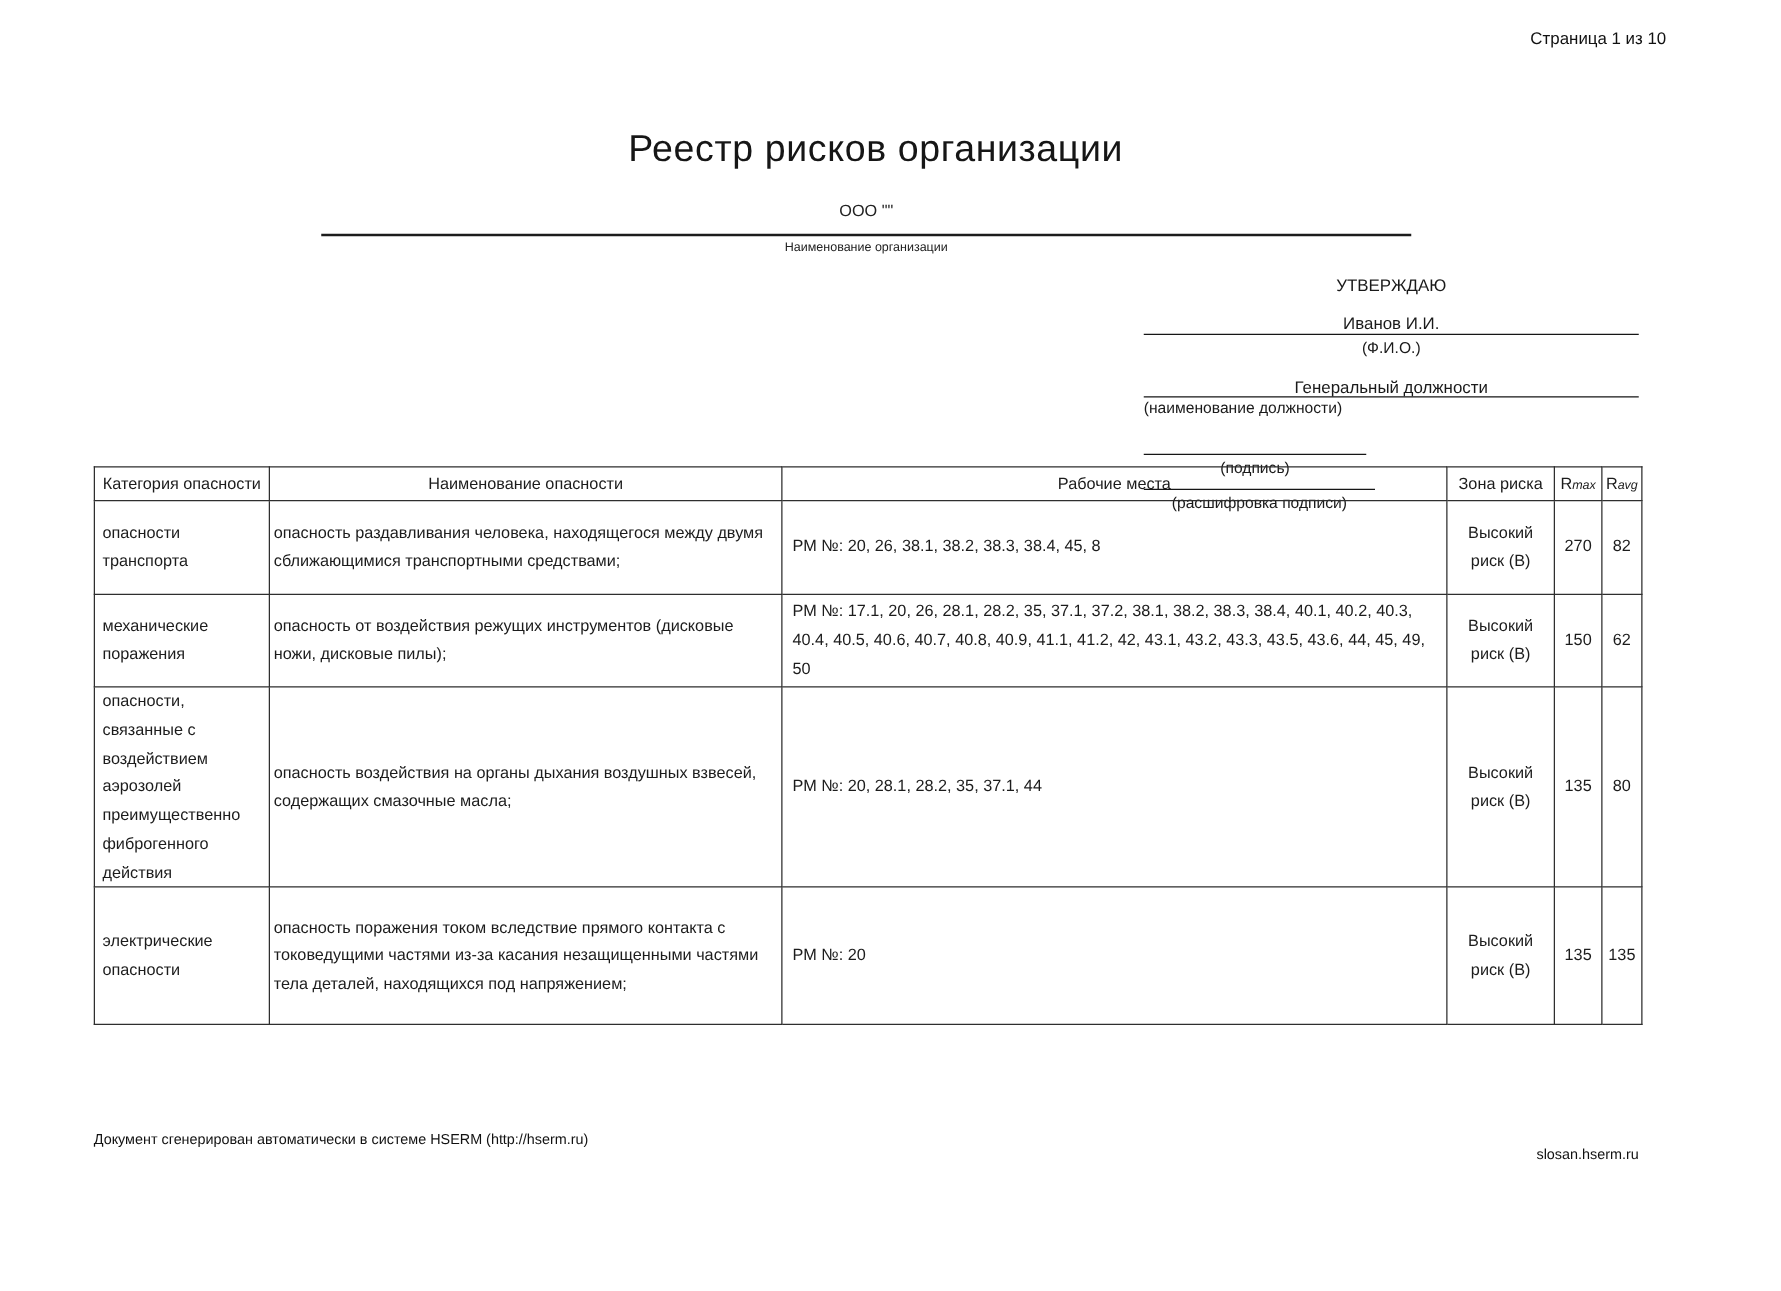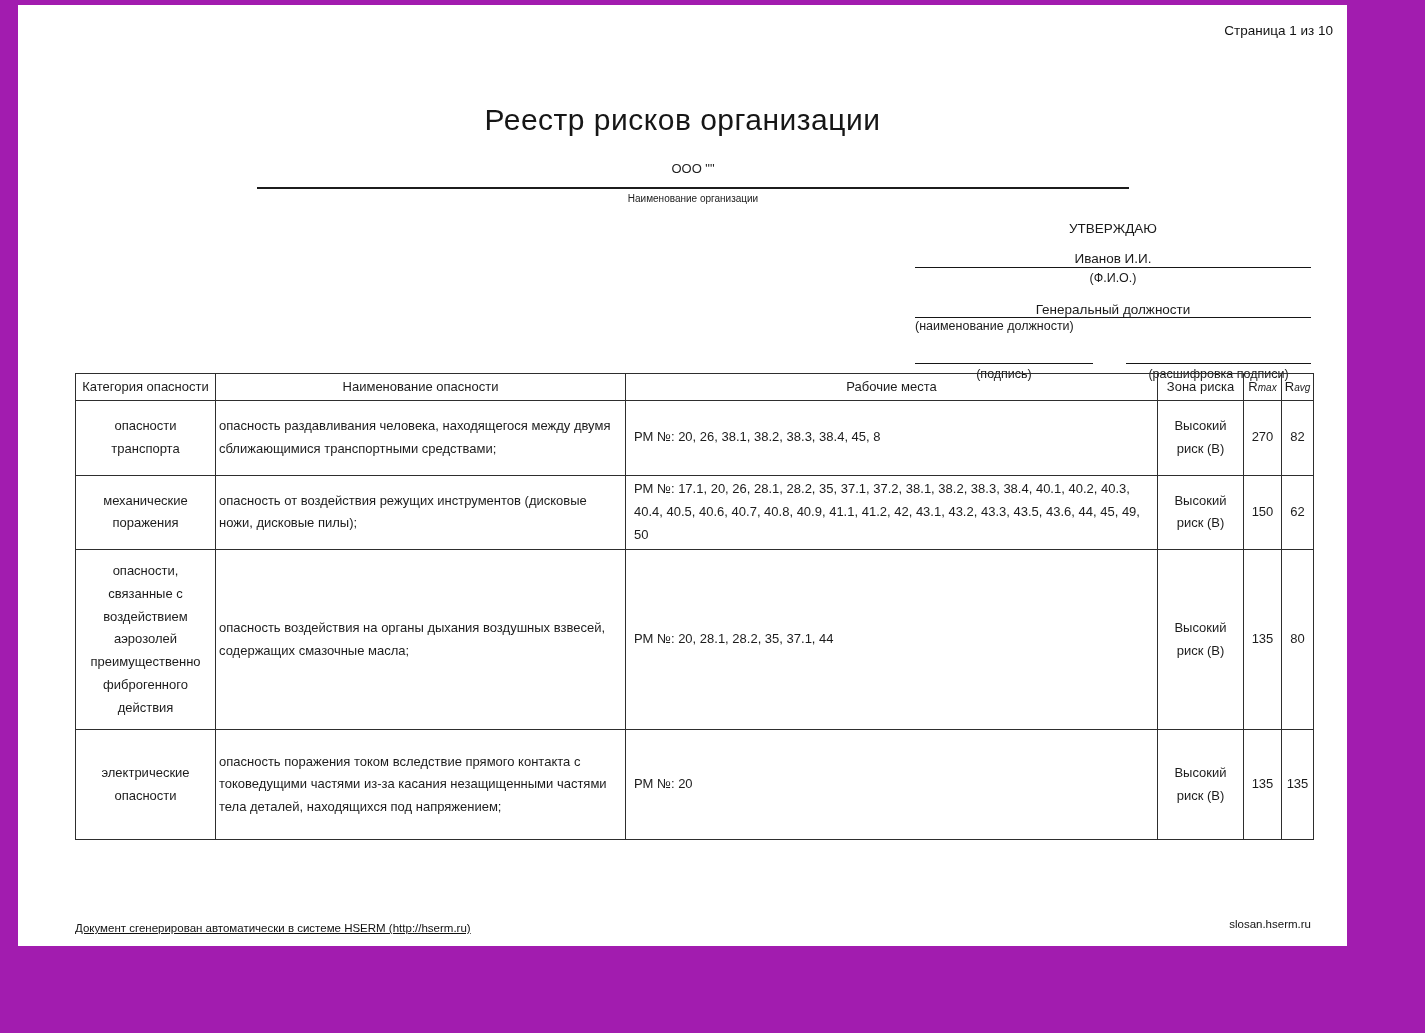--- a/index.html
+++ b/index.html
@@ -1,32 +1,32 @@
 <!DOCTYPE html>
 <html><head>
 <meta charset="utf-8">
 <style>
   * { margin: 0; padding: 0; box-sizing: border-box; }
   html, body { width: 1425px; height: 1033px; background: #000; overflow: hidden; }
   body { font-family: "Liberation Sans", sans-serif; color: #1a1a1a; }
 
-  .canvas { position: relative; width: 1425px; height: 1033px; background: #a21caf; }
+  .canvas { position: relative; width: 1425px; height: 1033px; background: #ffffff; }
   .page {
     position: absolute; left: 18px; top: 5px;
     width: 1329px; height: 941px;
     background: #fff;
   }
 
   .page-indicator {
     position: absolute; top: 18px; right: 14px;
     font-size: 13.5px; color: #111;
   }
 
   .doc-title {
-    position: absolute; top: 98px; left: 0; width: 100%;
+    position: absolute; top: 98px; left: 18px; width: 100%;
     text-align: center; font-size: 30px; font-weight: 400; color: #161616;
     letter-spacing: 0.5px;
   }
 
   .org-block { position: absolute; left: 239px; top: 156px; width: 872px; }
   .org-name {
     text-align: center; font-size: 13px; color: #222;
     padding-bottom: 11px; border-bottom: 2px solid #1c1c1c;
   }
   .org-caption { text-align: center; font-size: 10px; color: #222; margin-top: 4px; }
@@ -36,49 +36,49 @@
   .approval .fio-line {
     margin-top: 15px; text-align: center; font-size: 13.5px;
     border-bottom: 1.5px solid #161616; padding-bottom: 1px;
   }
   .approval .fio-caption { text-align: center; font-size: 12.5px; margin-top: 3px; }
   .approval .pos-line {
     margin-top: 17px; text-align: center; font-size: 13.5px;
     border-bottom: 1.5px solid #161616;
   }
   .approval .pos-caption { text-align: left; font-size: 12.5px; margin-top: 1px; }
-  .sig-row { display: flex; justify-content: space-between; margin-top: 20px; }
+  .sig-row { display: flex; justify-content: space-between; margin-top: 20px; flex-direction: column; }
   .sig-box { width: 178px; }
   .sig-box.wide { width: 185px; }
   .sig-blank { height: 11px; border-bottom: 1.5px solid #161616; }
   .sig-caption { text-align: center; font-size: 12.5px; margin-top: 3px; white-space: nowrap; }
 
   table.risk-table {
     position: absolute; left: 57px; top: 368px;
     width: 1238px; border-collapse: collapse; table-layout: fixed;
     font-size: 13px; color: #1c1c1c;
   }
   .risk-table th, .risk-table td {
     border: 1px solid #2e2e2e;
     font-weight: 400;
     vertical-align: middle;
     line-height: 1.75;
   }
   .risk-table thead th { height: 27px; text-align: center; padding: 1px 2px; line-height: 1.4; }
   .risk-table td { padding: 2px 4px; }
-  .risk-table .col-category { text-align: center; padding: 10px 6px; }
+  .risk-table .col-category { padding: 0 6px; }
   .risk-table .col-hazard  { text-align: left; padding: 2px 2px 2px 3px; }
   .risk-table .col-workplaces { text-align: left; padding: 2px 8px; }
   .risk-table .col-zone { text-align: center; padding: 14px 6px; }
   .risk-table .col-num { text-align: center; padding: 2px 2px; }
   .r-sub { font-style: italic; font-size: 10px; }
 
   .footer-left {
-    position: absolute; left: 57px; bottom: 12px;
-    font-size: 11.5px; color: #111; text-decoration: underline;
+    position: absolute; left: 57px; bottom: 28px;
+    font-size: 11.5px; color: #111;
   }
   .footer-right {
     position: absolute; right: 36px; bottom: 16px;
     font-size: 11.5px; color: #111;
   }
 </style>
 </head>
 <body>
 
 <div class="canvas">

